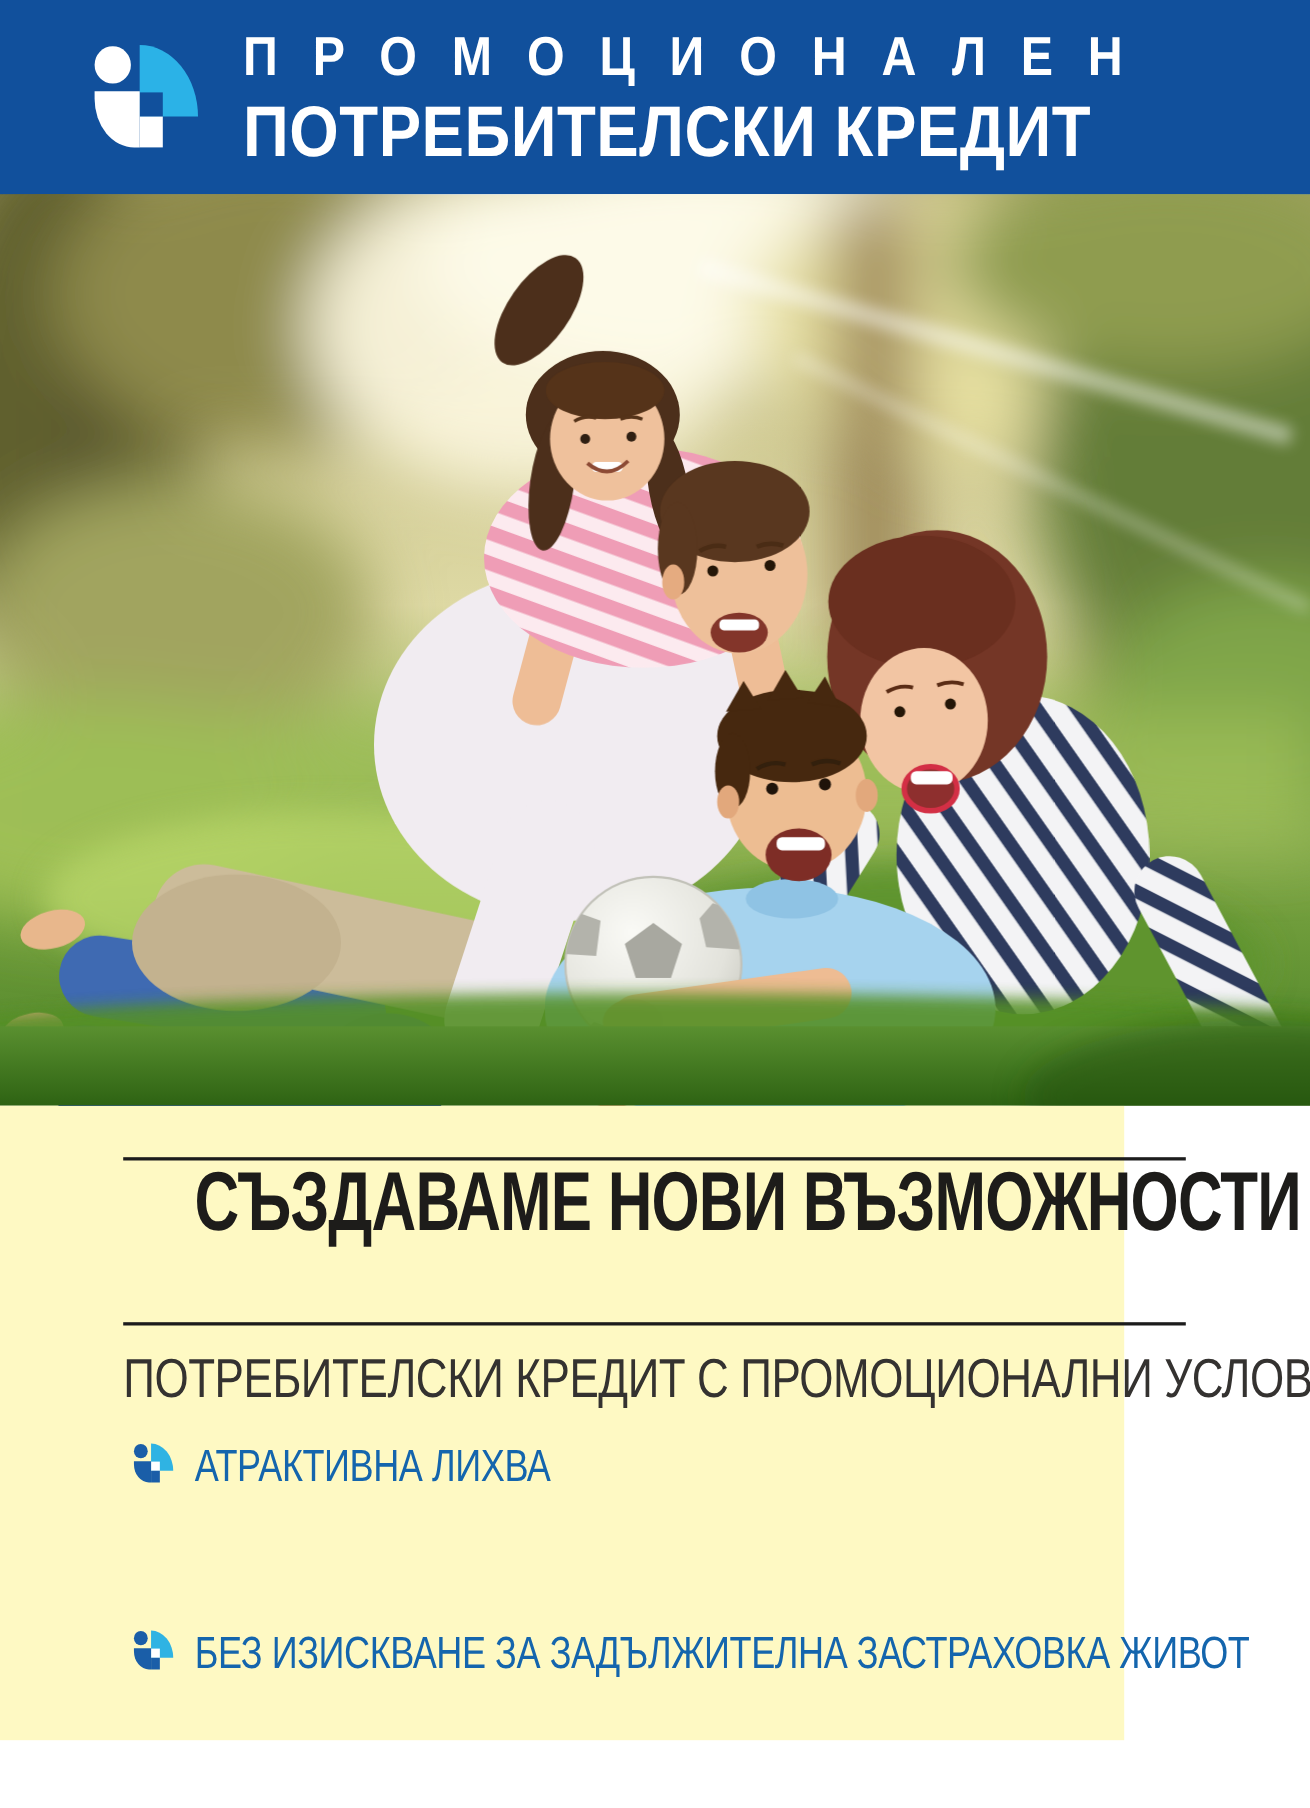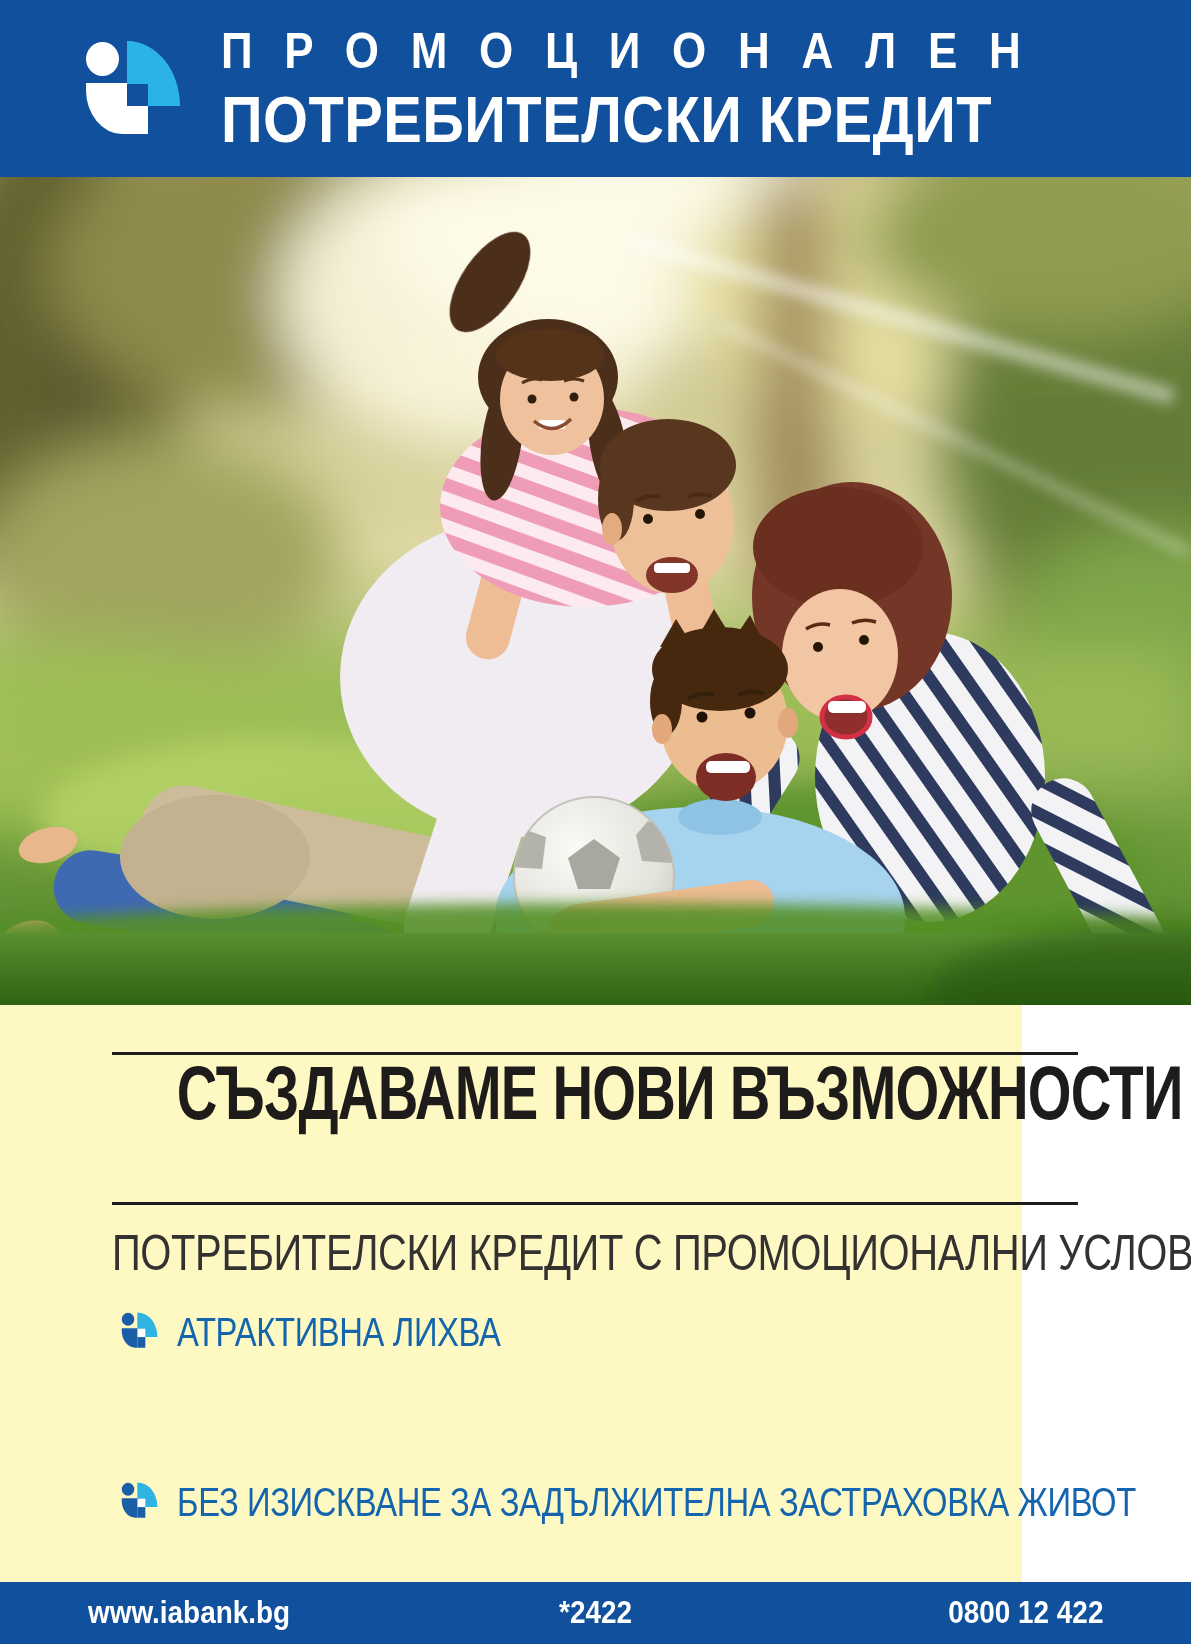--- a/index.html
+++ b/index.html
@@ -316,25 +316,14 @@
           <div class="logo-body"></div>
           <div class="logo-foot"></div>
         </div>
       </div>
       <div class="benefit-label">
         <span>БЕЗ ИЗИСКВАНЕ ЗА ЗАДЪЛЖИТЕЛНА ЗАСТРАХОВКА ЖИВОТ</span>
       </div>
     </div>
   </div>
 
-  <div class="footer">
-    <div class="footer-cell footer-left">
-      <span>www.iabank.bg</span>
-    </div>
-    <div class="footer-cell footer-center">
-      <span>*2422</span>
-    </div>
-    <div class="footer-cell footer-right">
-      <span>0800 12 422</span>
-    </div>
-  </div>
 
 </div>
 
 </body></html>

